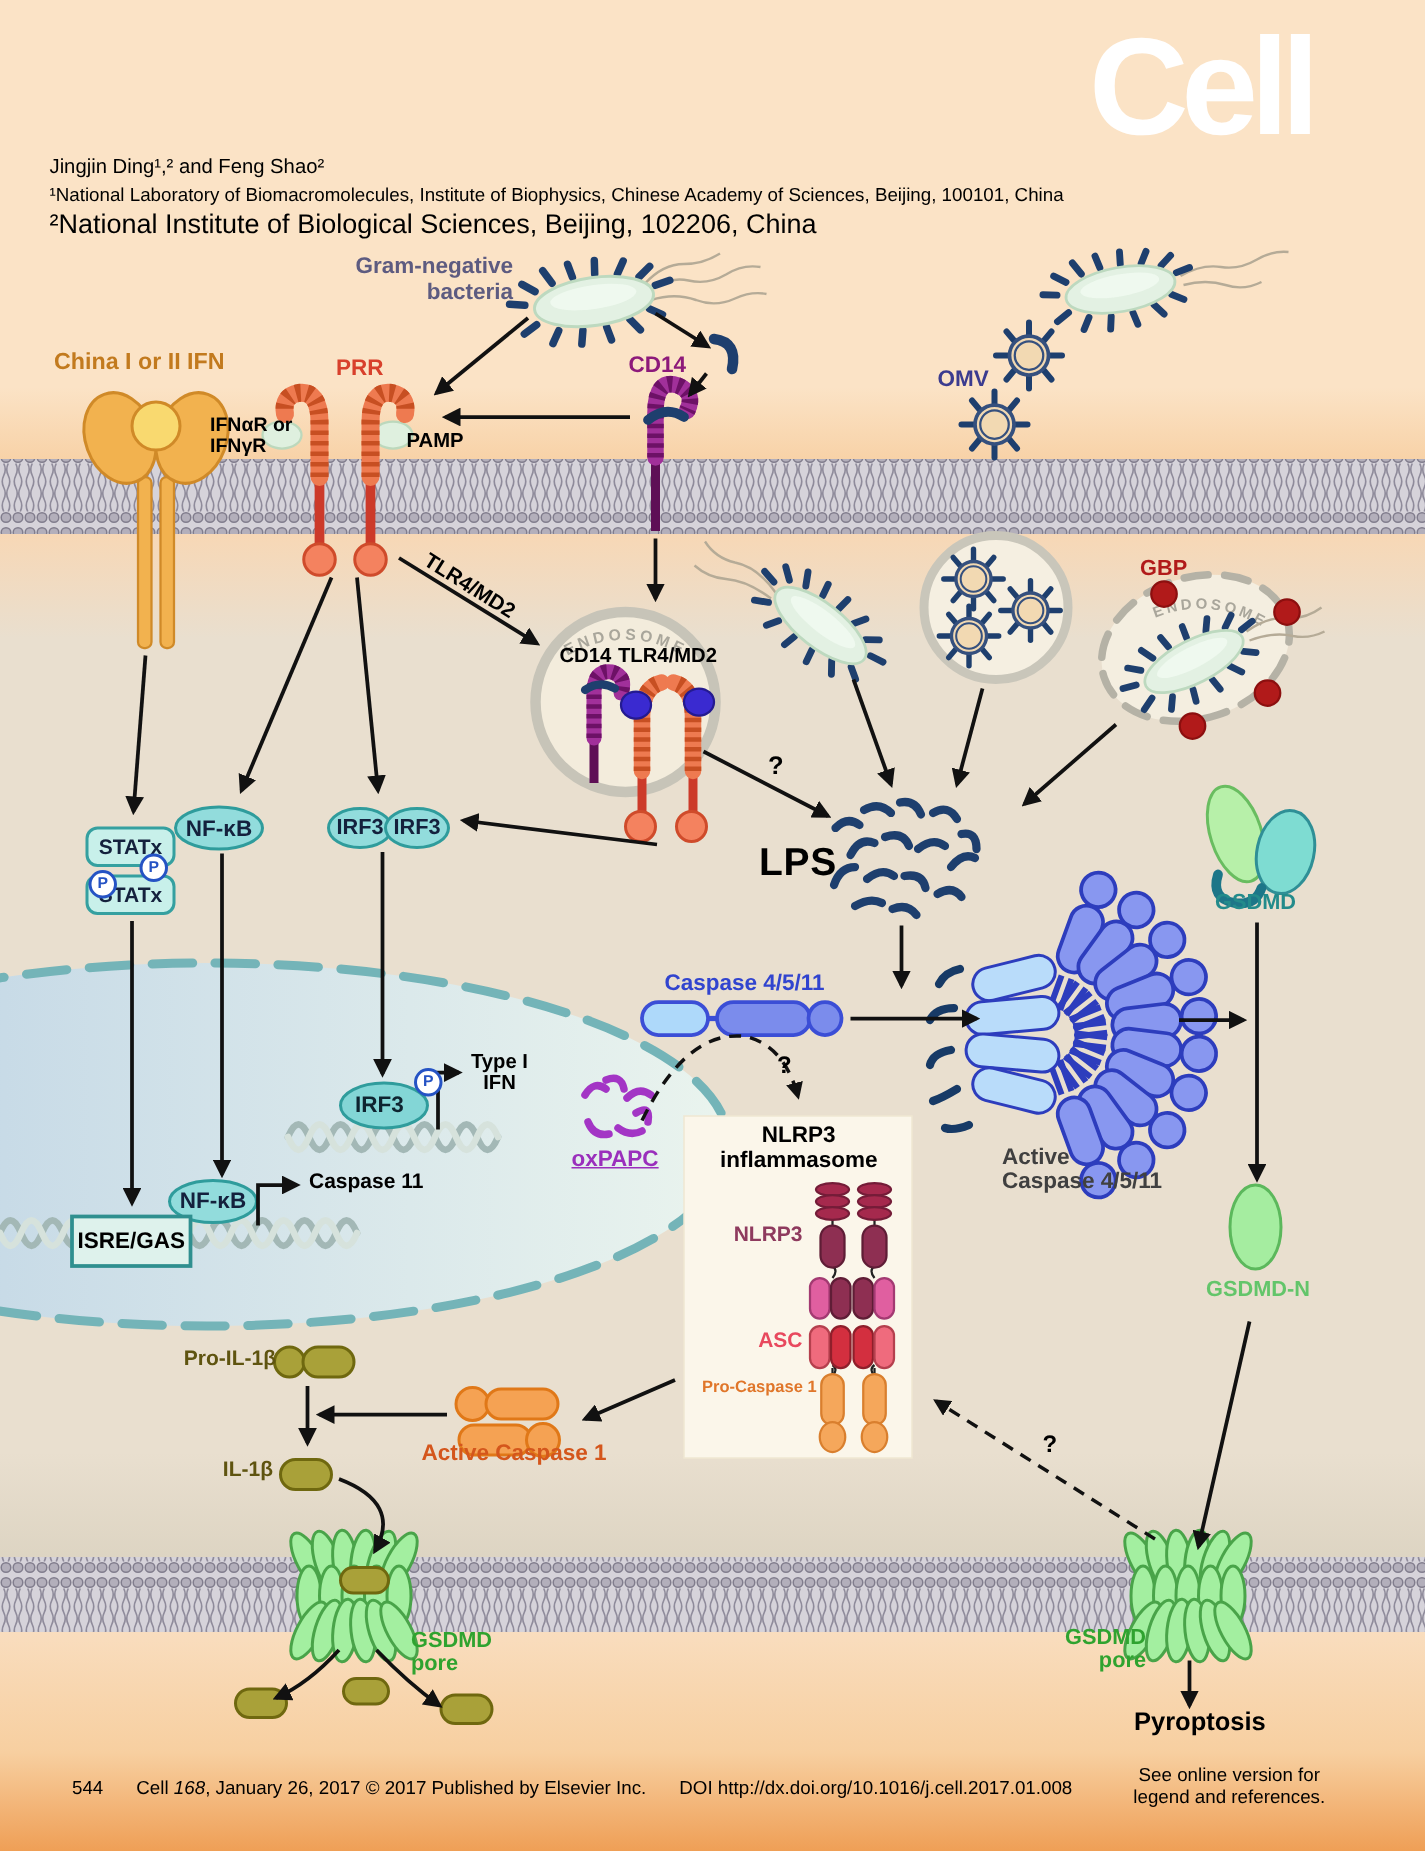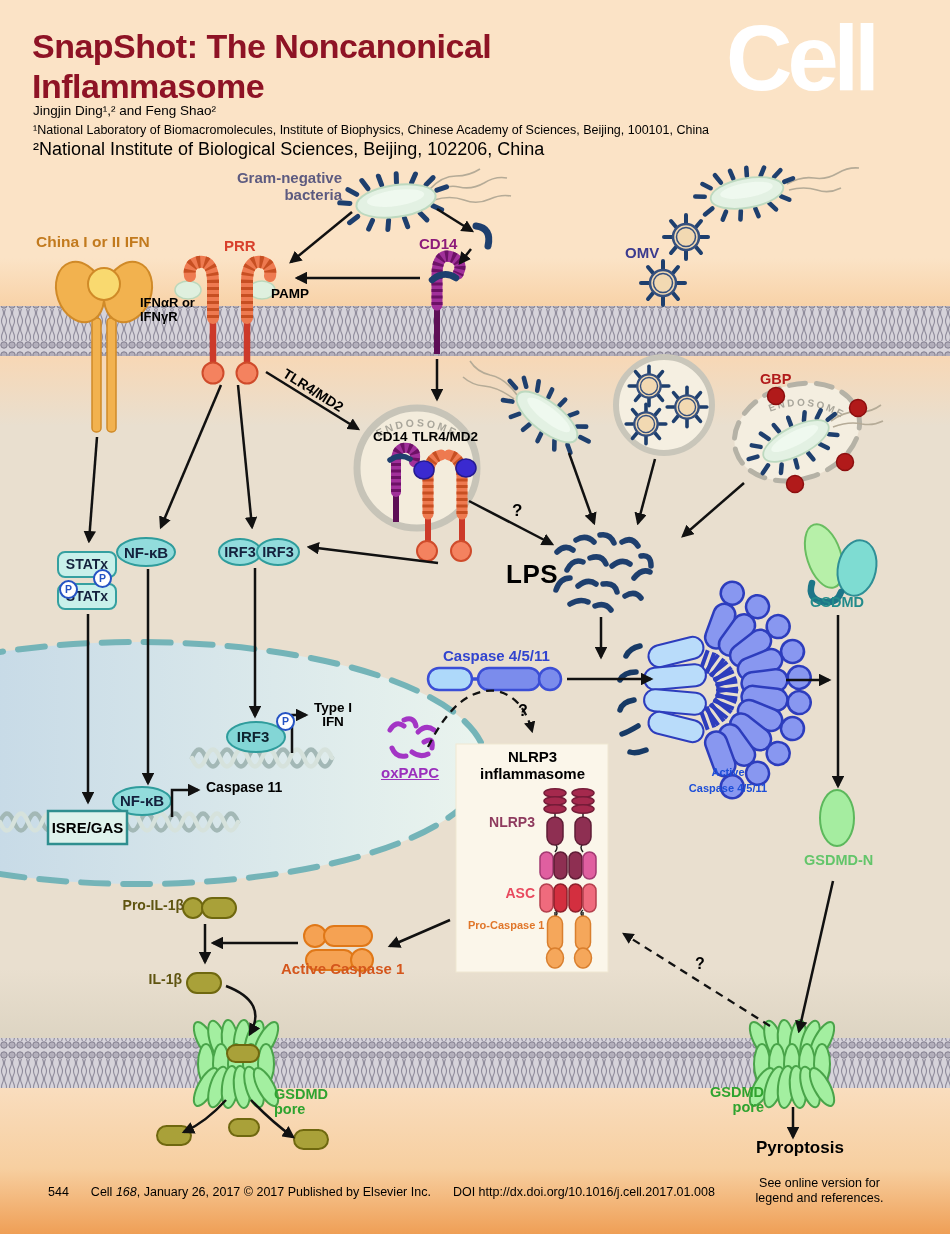--- a/index.html
+++ b/index.html
@@ -405,31 +405,29 @@
     <path d="M226,1100 Q206,1122 184,1132" marker-end="url(#ah)"></path>
     <path d="M251,1100 Q272,1122 293,1137" marker-end="url(#ah)"></path>
     <line x1="793" y1="1107" x2="793" y2="1137" marker-end="url(#ah)"></line>
     <path d="M292,753 L292,715 L306,715" marker-end="url(#ah)"></path>
     <path d="M172,817 L172,790 L198,790" marker-end="url(#ah)"></path>
     <path d="M428,747 Q458,686 497,691 Q523,697 532,731" stroke-dasharray="8 6" stroke-width="2.3" marker-end="url(#ah)"></path>
     <path d="M770,1026 L624,934" stroke-dasharray="8 6" stroke-width="2.3" marker-end="url(#ah)"></path>
   </g>
 </svg>
 
-<div class="lbl title" style="left:32px;top:26px;">SnapShot: The Noncanonical
-Inflammasome</div>
 <div class="lbl logo" style="left:726px;top:12px;">Cell</div>
 <div class="lbl plain" style="left:33px;top:104px;font-size:13.5px;">Jingjin Ding¹,² and Feng Shao²</div>
 <div class="lbl plain" style="left:33px;top:124px;font-size:12.5px;">¹National Laboratory of Biomacromolecules, Institute of Biophysics, Chinese Academy of Sciences, Beijing, 100101, China</div>
 <div class="lbl plain" style="left:33px;top:140px;font-size:18px;">²National Institute of Biological Sciences, Beijing, 102206, China</div>
 
 <div class="lbl" style="left:208px;top:170px;width:134px;text-align:right;color:#5d5b80;font-size:15px;">Gram-negative
 bacteria</div>
 <div class="lbl" style="left:36px;top:233px;color:#c27a1e;font-size:15.5px;">China I or II IFN</div>
-<div class="lbl" style="left:140px;top:276px;font-size:13px;line-height:14px;margin-top:20px;">IFNαR or
+<div class="lbl" style="left:140px;top:276px;font-size:13px;line-height:14px;">IFNαR or
 IFNγR</div>
 <div class="lbl" style="left:224px;top:238px;color:#d8402c;font-size:15px;">PRR</div>
 <div class="lbl" style="left:271px;top:287px;font-size:13.5px;">PAMP</div>
 <div class="lbl" style="left:419px;top:236px;color:#8d1a7a;font-size:15px;">CD14</div>
 <div class="lbl" style="left:625px;top:245px;color:#3b3b8f;font-size:15px;">OMV</div>
 <div class="lbl" style="left:288px;top:366px;font-size:14px;transform:rotate(32deg);transform-origin:left top;">TLR4/MD2</div>
 <div class="lbl" style="left:373px;top:430px;font-size:13.5px;">CD14</div>
 <div class="lbl" style="left:412px;top:430px;font-size:13.5px;">TLR4/MD2</div>
 <div class="lbl" style="left:760px;top:372px;color:#b11a1a;font-size:14.5px;">GBP</div>
 <div class="lbl" style="left:512px;top:502px;font-size:17px;">?</div>
@@ -438,21 +436,21 @@
 <div class="lbl" style="left:221px;top:545px;width:38px;text-align:center;font-size:14.5px;color:#14213d;">IRF3</div>
 <div class="lbl" style="left:259px;top:545px;width:38px;text-align:center;font-size:14.5px;color:#14213d;">IRF3</div>
 <div class="lbl" style="left:59px;top:557px;width:56px;text-align:center;font-size:14px;color:#14213d;">STATx</div>
 <div class="lbl" style="left:59px;top:589px;width:56px;text-align:center;font-size:14px;color:#14213d;">STATx</div>
 <div class="pcirc" style="left:93px;top:569px;">P</div>
 <div class="pcirc" style="left:59px;top:580px;">P</div>
 <div class="pcirc" style="left:276px;top:712px;">P</div>
 <div class="lbl" style="left:810px;top:595px;color:#238b8b;font-size:14.5px;">GSDMD</div>
 <div class="lbl" style="left:443px;top:648px;color:#3144cf;font-size:15px;">Caspase 4/5/11</div>
 <div class="lbl" style="left:518px;top:702px;font-size:16px;">?</div>
-<div class="lbl" style="left:668px;top:764px;width:120px;text-align:center;color:#1d4ed8;font-size:11px;line-height:16px;">Active
+<div class="lbl" style="left:668px;top:764px;width:120px;text-align:left;color:#404040;font-size:15px;line-height:16px;">Active
 Caspase 4/5/11</div>
 <div class="lbl" style="left:228px;top:729px;width:50px;text-align:center;font-size:15px;color:#0e2430;">IRF3</div>
 <div class="lbl" style="left:309px;top:701px;width:48px;text-align:center;font-size:13.5px;line-height:14px;">Type I
 IFN</div>
 <div class="lbl" style="left:381px;top:765px;color:#9a2fbc;font-size:15px;text-decoration:underline;">oxPAPC</div>
 <div class="lbl" style="left:206px;top:780px;font-size:14px;">Caspase 11</div>
 <div class="lbl" style="left:48px;top:820px;width:79px;text-align:center;font-size:15px;">ISRE/GAS</div>
 <div class="lbl" style="left:113px;top:793px;width:58px;text-align:center;font-size:15px;color:#14213d;">NF-κB</div>
 <div class="lbl" style="left:460px;top:748px;width:145px;text-align:center;font-size:15px;line-height:17px;">NLRP3
 inflammasome</div>

